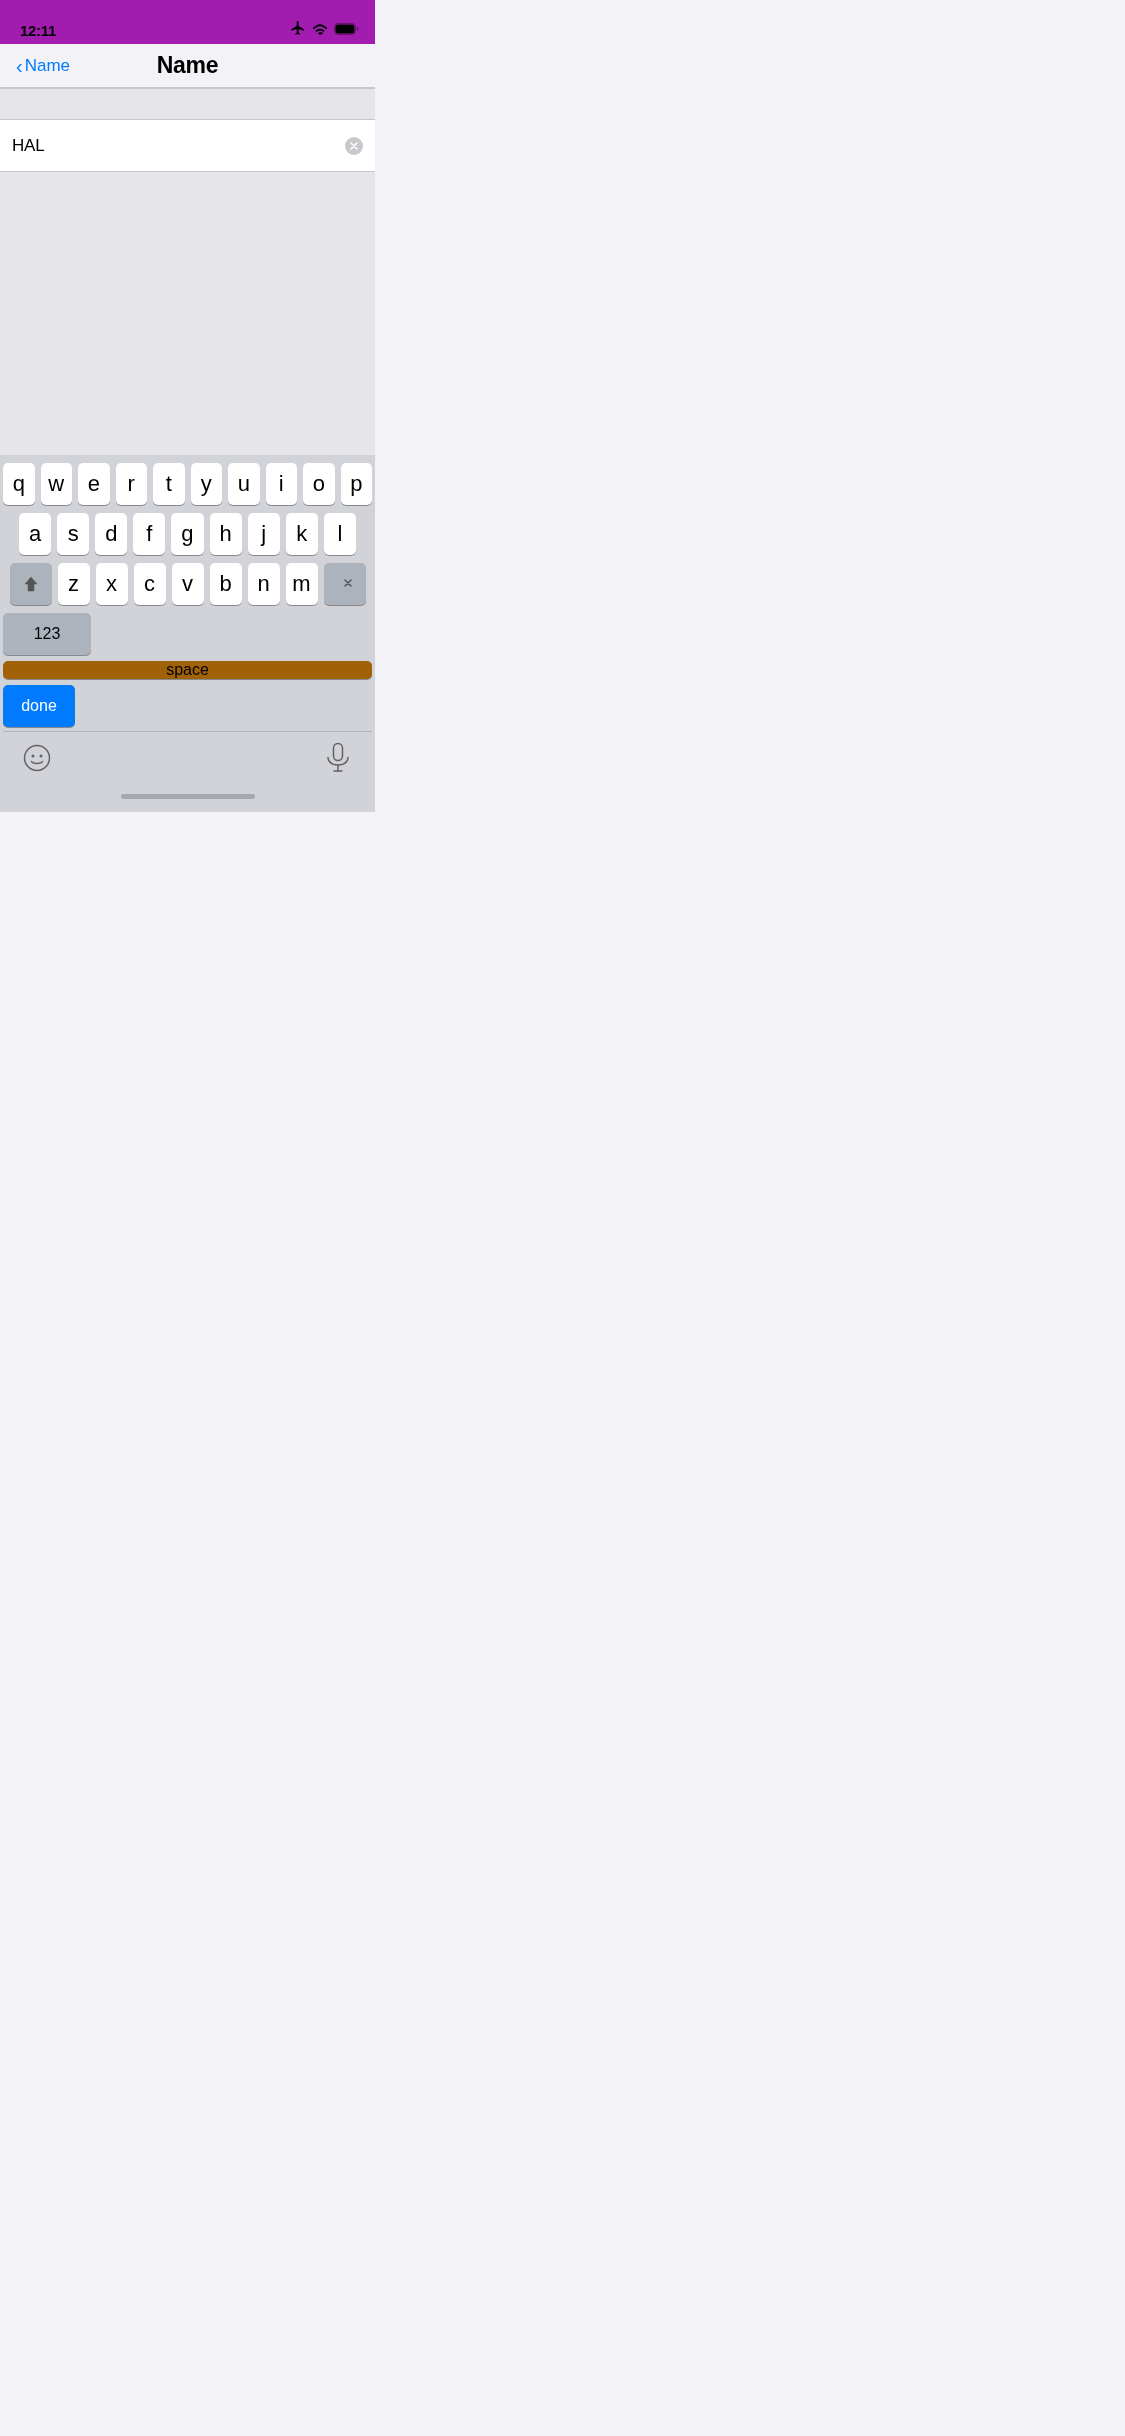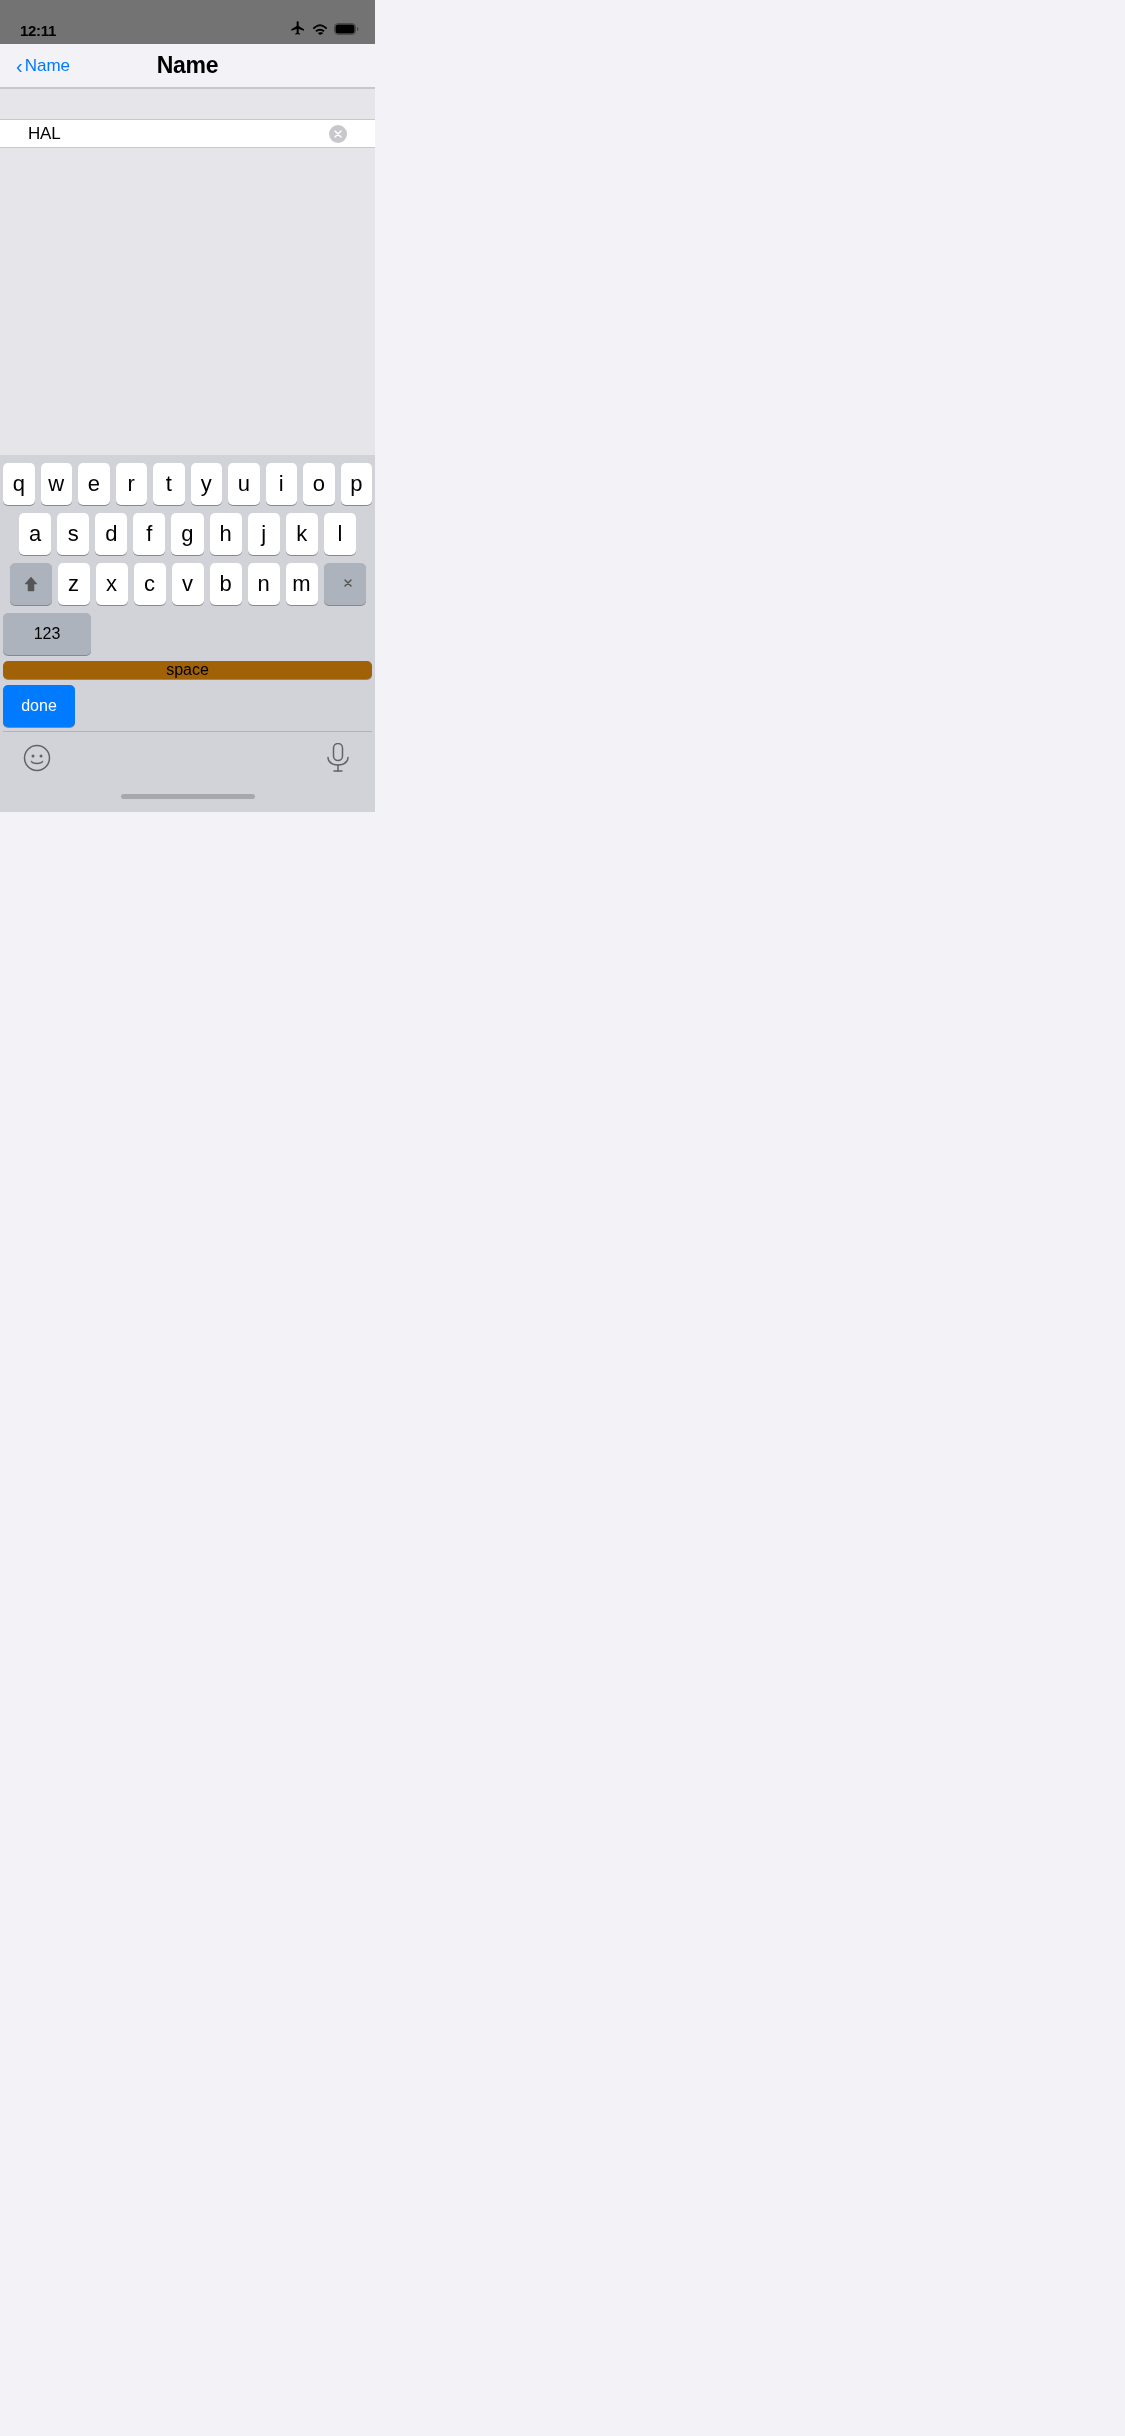--- a/index.html
+++ b/index.html
@@ -10,21 +10,21 @@
       height: 812px;
       font-family: -apple-system, 'SF Pro Display', 'Helvetica Neue', Arial, sans-serif;
       background: #f2f2f7;
       overflow: hidden;
       position: relative;
     }
 
     
     .status-bar {
       height: 44px;
-      background: #737373;
+      background: #a21caf;
       display: flex;
       align-items: center;
       justify-content: space-between;
       padding: 16px 16px 0 20px;
       text-align: right;
     }
 
     .status-time {
       font-size: 15px;
       font-weight: 600;
@@ -80,22 +80,22 @@
       border-top: 0.5px solid #c8c8cc;
       border-bottom: 0.5px solid #c8c8cc;
     }
 
     
     .text-field-container {
       background: #fff;
       border-bottom: 0.5px solid #c8c8cc;
       display: flex;
       align-items: center;
-      padding: 0 28px;
-      height: 28px;
+      padding: 0 12px;
+      height: 52px;
     }
 
     .text-field-value {
       flex: 1;
       font-size: 17px;
       color: #000;
       letter-spacing: -0.2px;
     }
 
     .clear-button {

